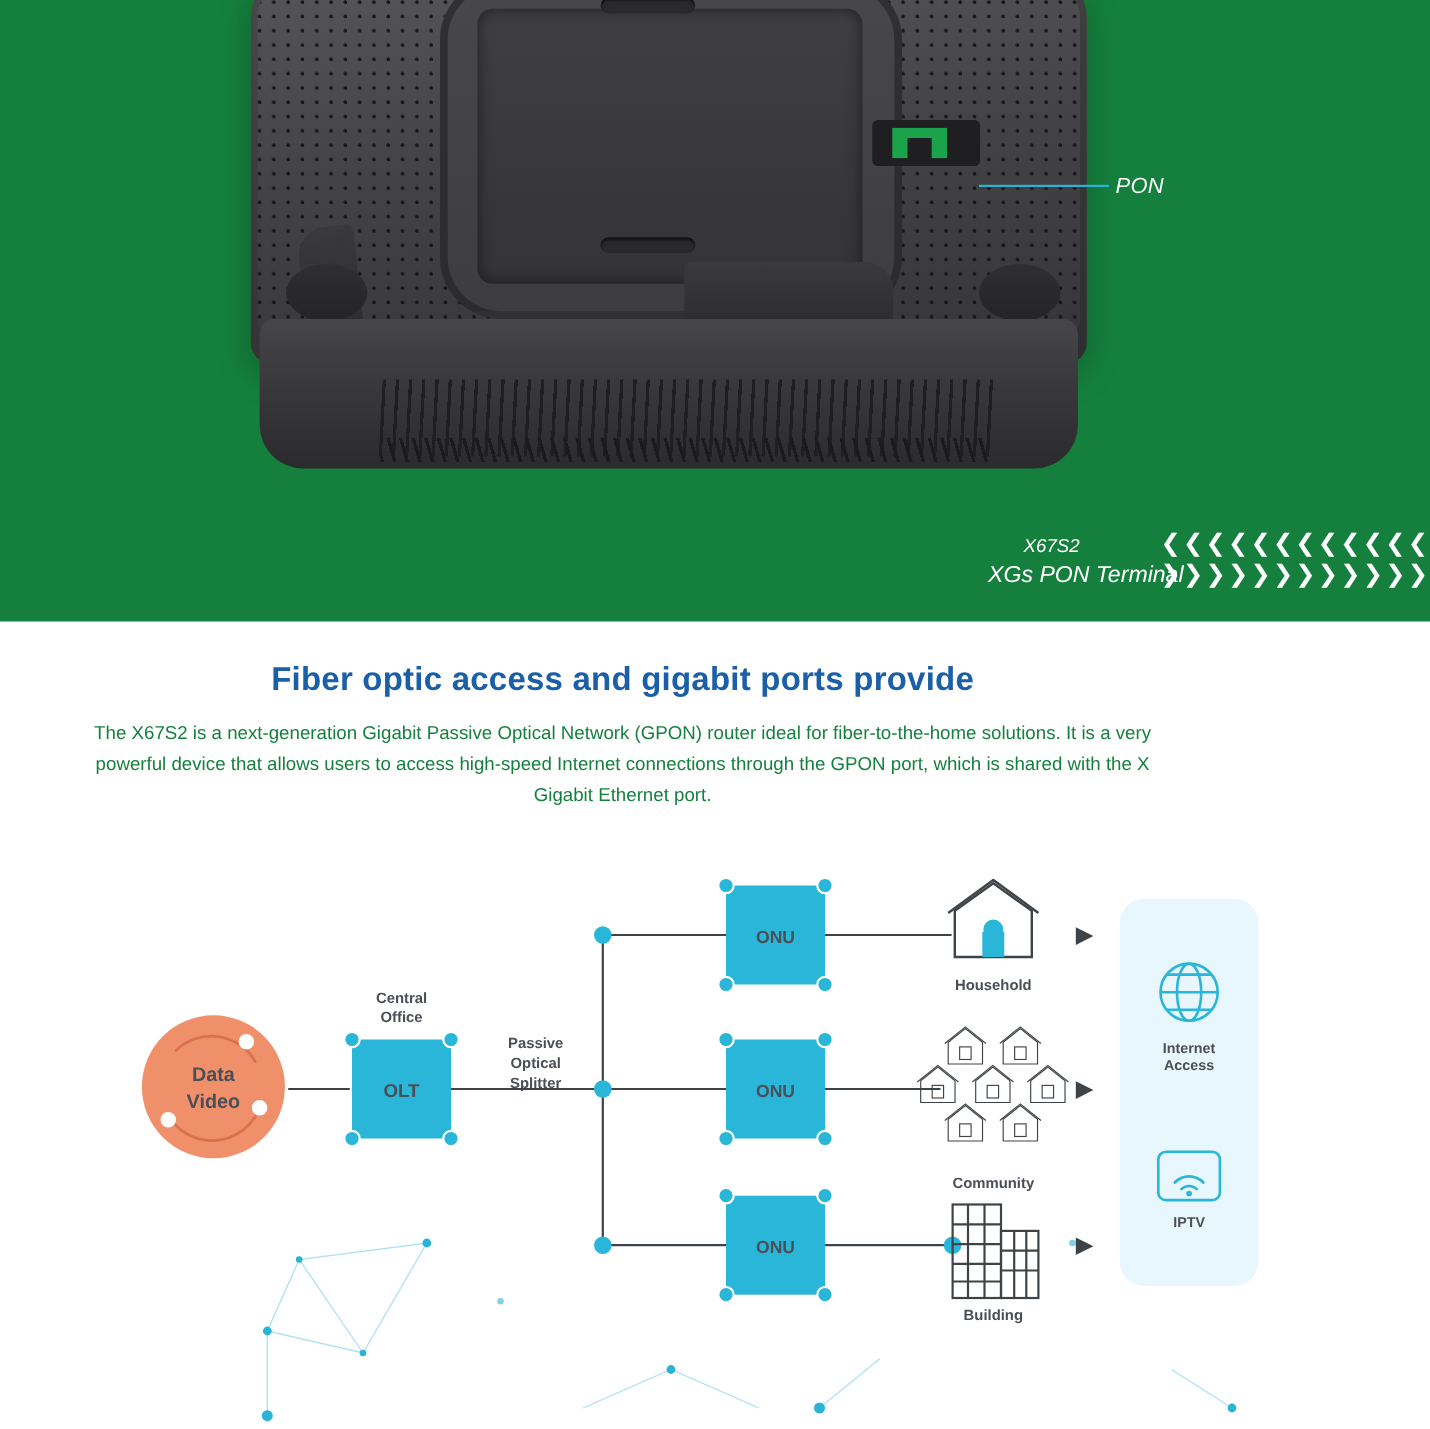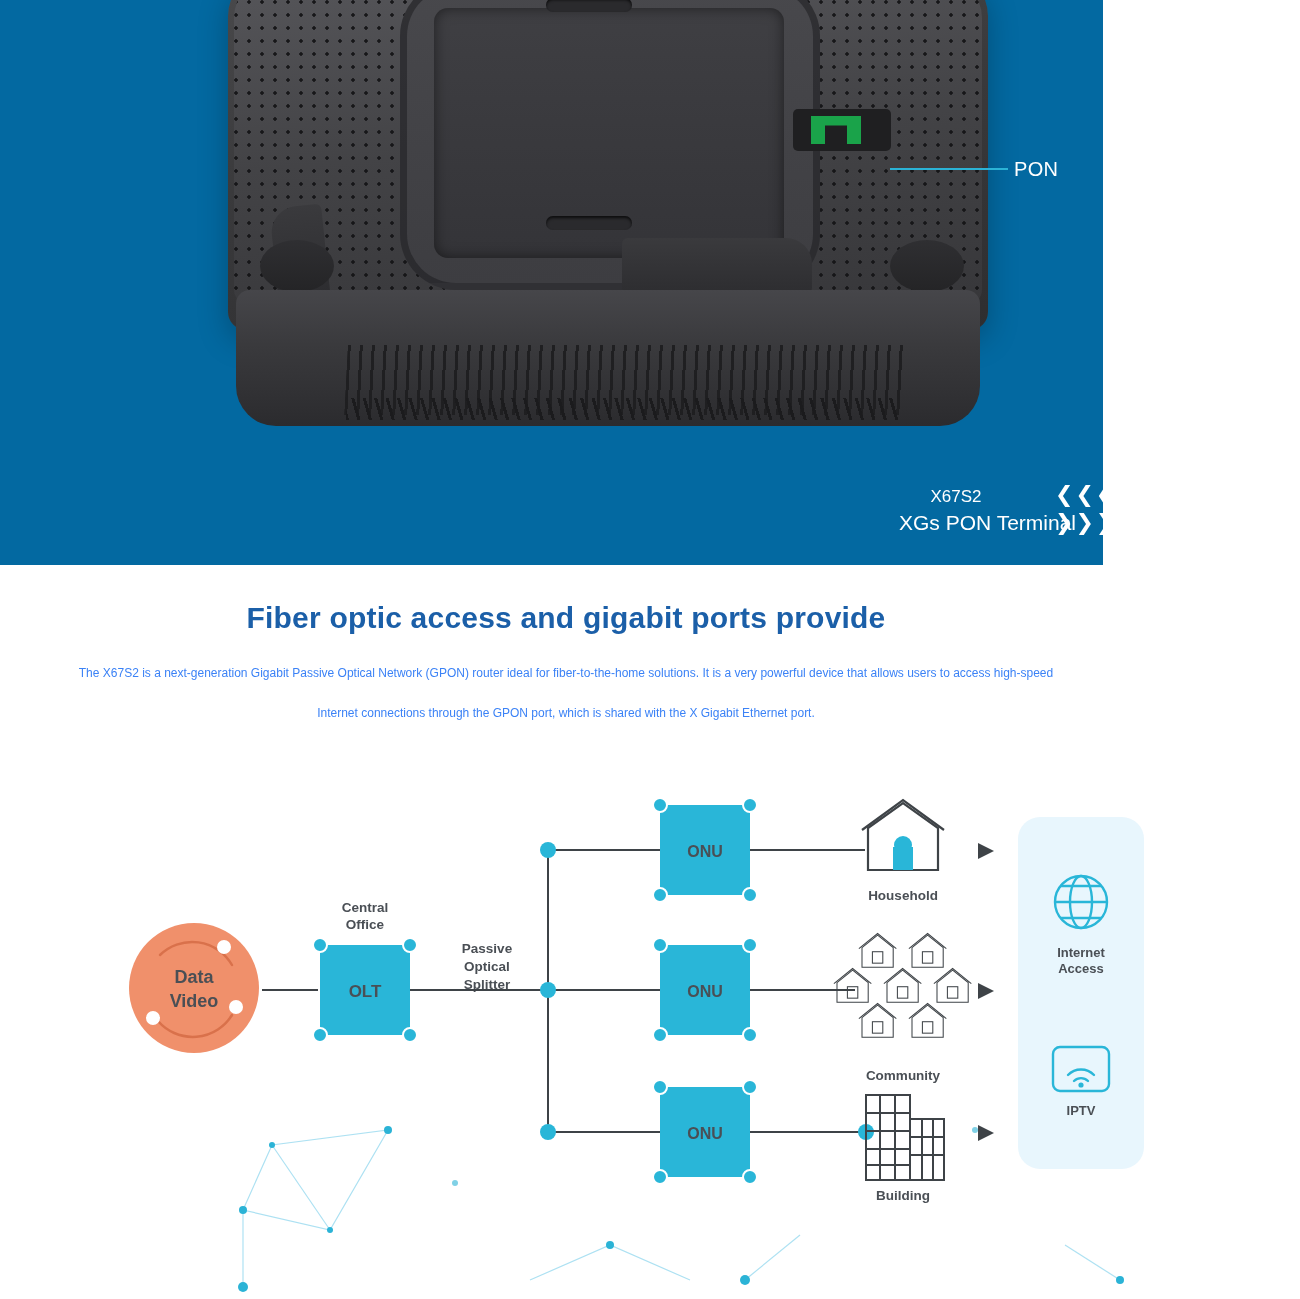--- a/index.html
+++ b/index.html
@@ -8,23 +8,24 @@
     width:1300px; height:1299px;
     font-family:"Liberation Sans", sans-serif;
     background:#ffffff;
     overflow:hidden;
     position:relative;
   }
 
   
   .hero {
     position:relative;
-    width:1103px; height:565px;
-    background:#0369a1;
+    width:1300px; height:565px;
+    background:#15803d;
     overflow:hidden;
+    font-style:italic;
   }
 
   
   .device {
     position:absolute;
     left:228px; top:-30px;
     width:760px; height:470px;
   }
   .dev-body {
     position:absolute;
@@ -155,23 +156,23 @@
   .headline {
     color:#1b5fa8;
     font-size:30px;
     font-weight:bold;
     line-height:38px;
     letter-spacing:.2px;
   }
   .subcopy {
     margin:16px auto 0;
     width:1010px;
-    color:#3b82f6;
-    font-size:12px;
-    line-height:40px;
+    color:#15803d;
+    font-size:17px;
+    line-height:28px;
   }
 
   
   .diagram {
     position:absolute;
     left:0; top:775px;
     width:1300px; height:524px;
   }
   .diagram svg { display:block; }
   .lbl {

